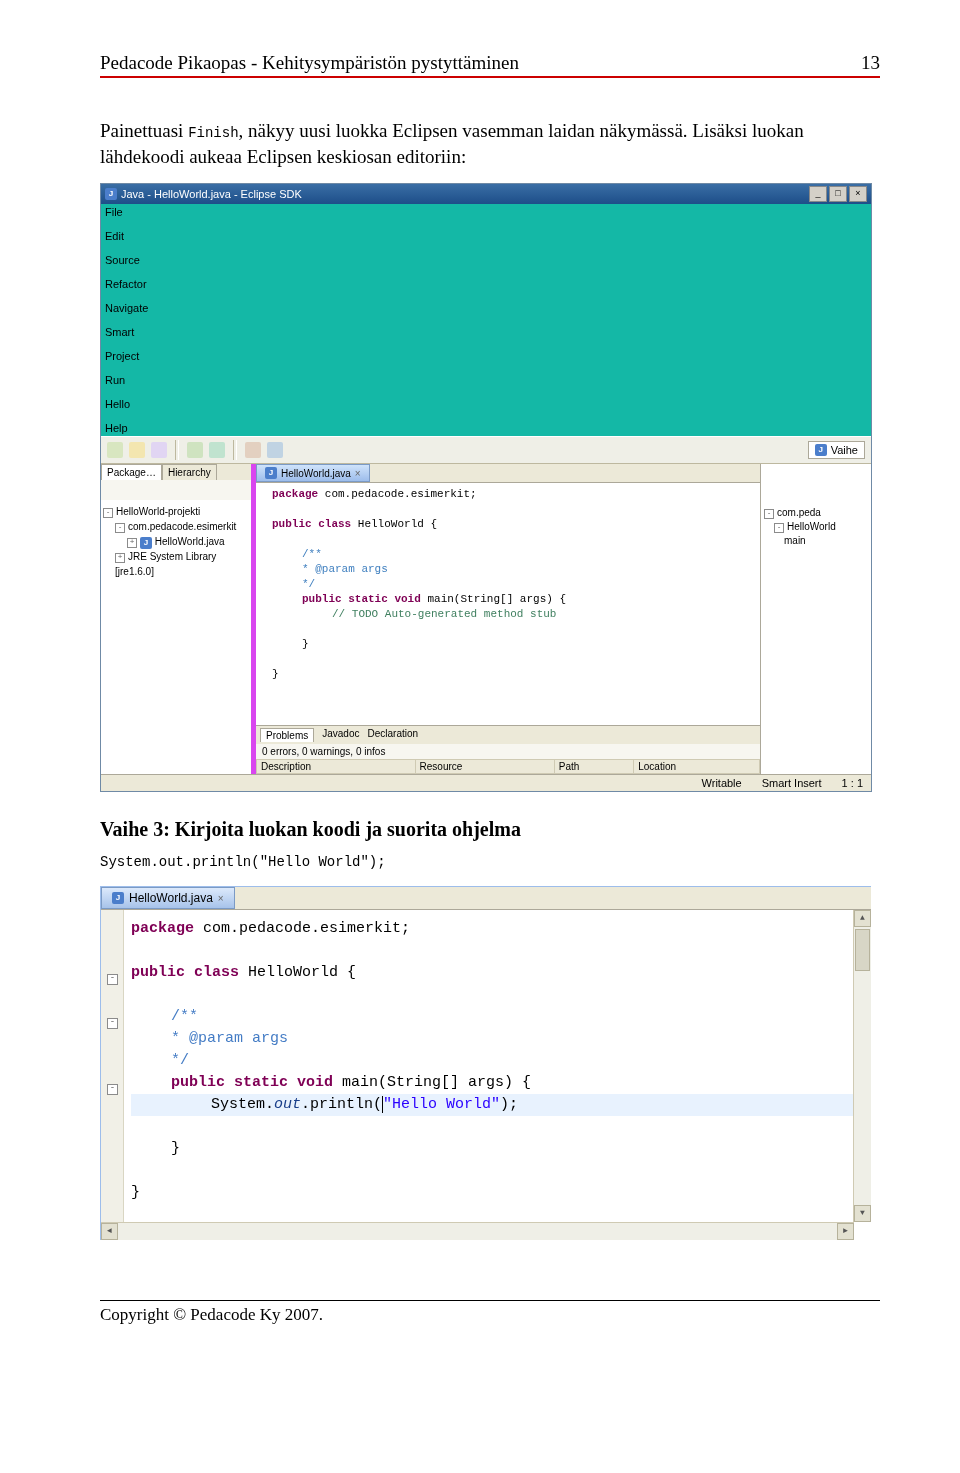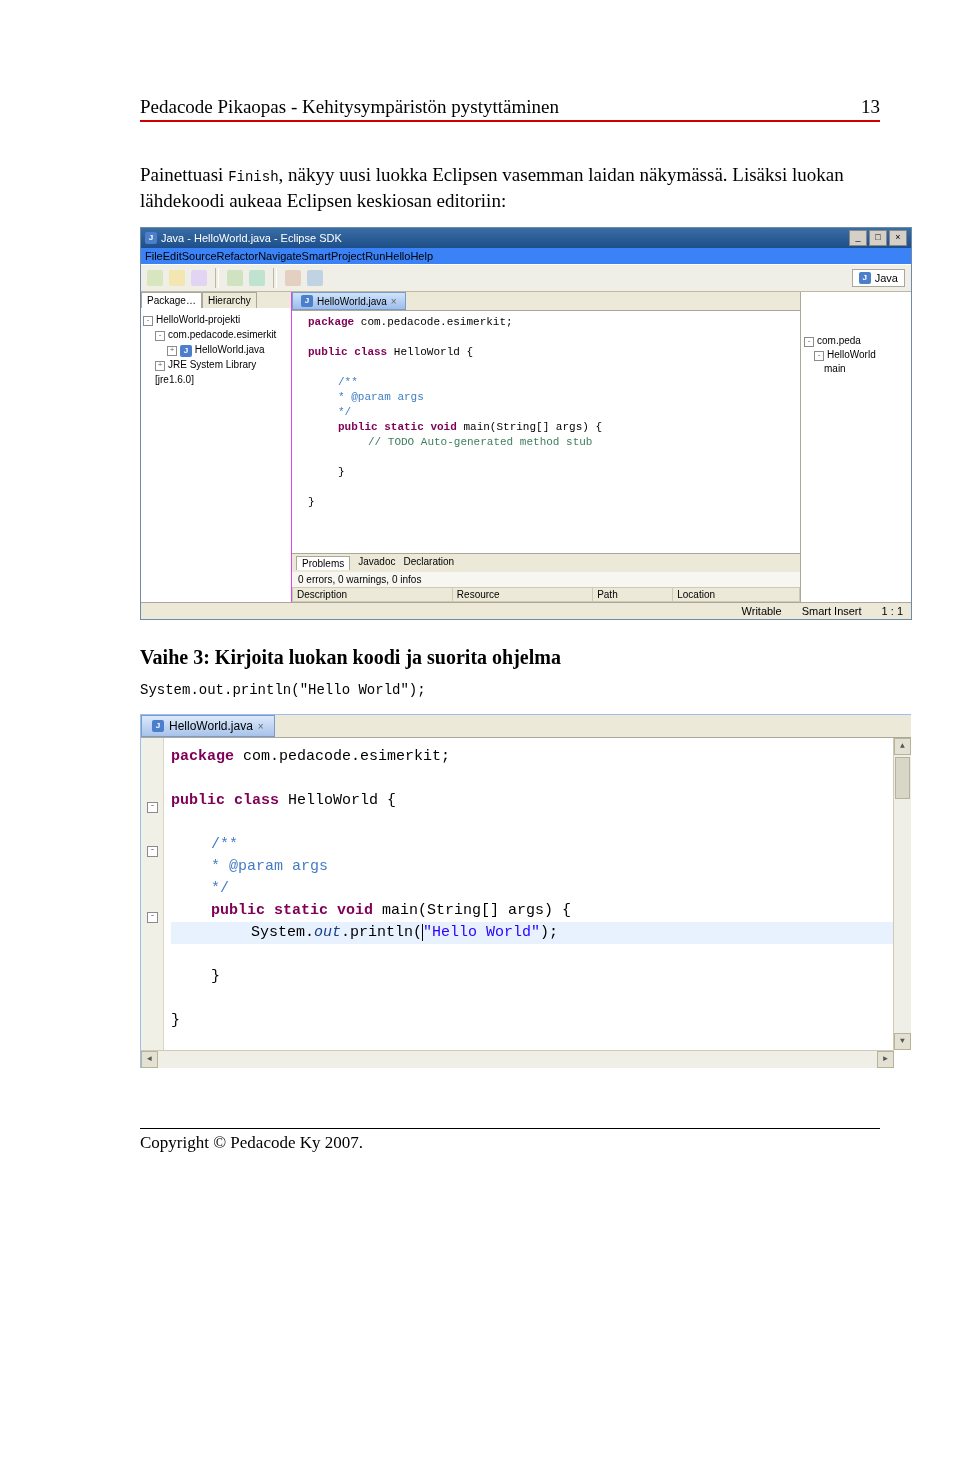--- a/index.html
+++ b/index.html
@@ -3,23 +3,22 @@
 <meta charset="utf-8">
 <style>
   body {
     margin: 0;
     font-family: "Times New Roman", Times, serif;
     background: #fff;
     color: #000;
     width: 960px;
   }
   .page {
-    padding: 96px 80px 40px 100px;
+    padding: 52px 80px 40px 100px;
     box-sizing: border-box;
-    margin-left: 40px;
   }
   .header-row {
     display: flex;
     justify-content: space-between;
     font-size: 19px;
     border-bottom: 2px solid #c00;
     padding-bottom: 2px;
     margin-bottom: 40px;
   }
   .body-text {
@@ -65,24 +64,25 @@
   .ide .titlebar .winbtns span {
     width: 16px; height: 14px;
     background: #d4d0c8;
     border: 1px solid #888;
     font-size: 9px;
     text-align: center;
     line-height: 12px;
     color:#000;
   }
   .ide .menubar {
-    background: #3b82f6;
+    background: #14b8a6;
     padding: 2px 4px;
     display: flex;
-    gap: 0;
+    gap: 12px;
+    flex-direction: column;
   }
   .ide .toolbar {
     background: #efefe7;
     border-top: 1px solid #fff;
     border-bottom: 1px solid #bdb89f;
     height: 26px;
     display: flex; align-items: center;
     padding: 0 6px;
     gap: 6px;
   }
@@ -94,23 +94,24 @@
   .ide .persp {
     margin-left: auto;
     border: 1px solid #aca899;
     padding: 2px 6px;
     background: #fff;
     display:flex; align-items:center; gap:4px;
   }
   .ide .worksplit { display:flex; height: 310px; background:#fff; }
   .ide .left {
     width: 150px;
-    border-right: 1px solid #d946ef;
+    border-right: 5px solid #d946ef;
     display:flex; flex-direction:column;
     background:#f7f6f0;
+    gap:20px;
   }
   .ide .left .tabs {
     display:flex; background:#ece9d8; font-size:10px;
   }
   .ide .left .tabs span {
     padding: 2px 5px; border:1px solid #aca899; border-bottom:none;
     background:#fff;
   }
   .ide .left .tabs span+span{ background:#ece9d8;}
   .ide .tree {
@@ -292,21 +293,21 @@
       <span class="tbtn" style="background:#f3e6b0"></span>
       <span class="tbtn" style="background:#e1d5f3"></span>
       <span class="sep"></span>
       <span class="tbtn" style="background:#cfe3c0"></span>
       <span class="tbtn" style="background:#c0e3cf"></span>
       <span class="sep"></span>
       <span class="tbtn" style="background:#e3d0c0"></span>
       <span class="tbtn" style="background:#c0d3e3"></span>
       <div class="persp">
         <span class="j-icon">J</span>
-        <span>Java</span>
+        <span>Vaihe</span>
       </div>
     </div>
     <div class="worksplit">
       <div class="left">
         <div class="tabs">
           <span>Package…</span>
           <span>Hierarchy</span>
         </div>
         <div class="tree">
           <div><span class="sq">-</span><span>HelloWorld-projekti</span></div>

